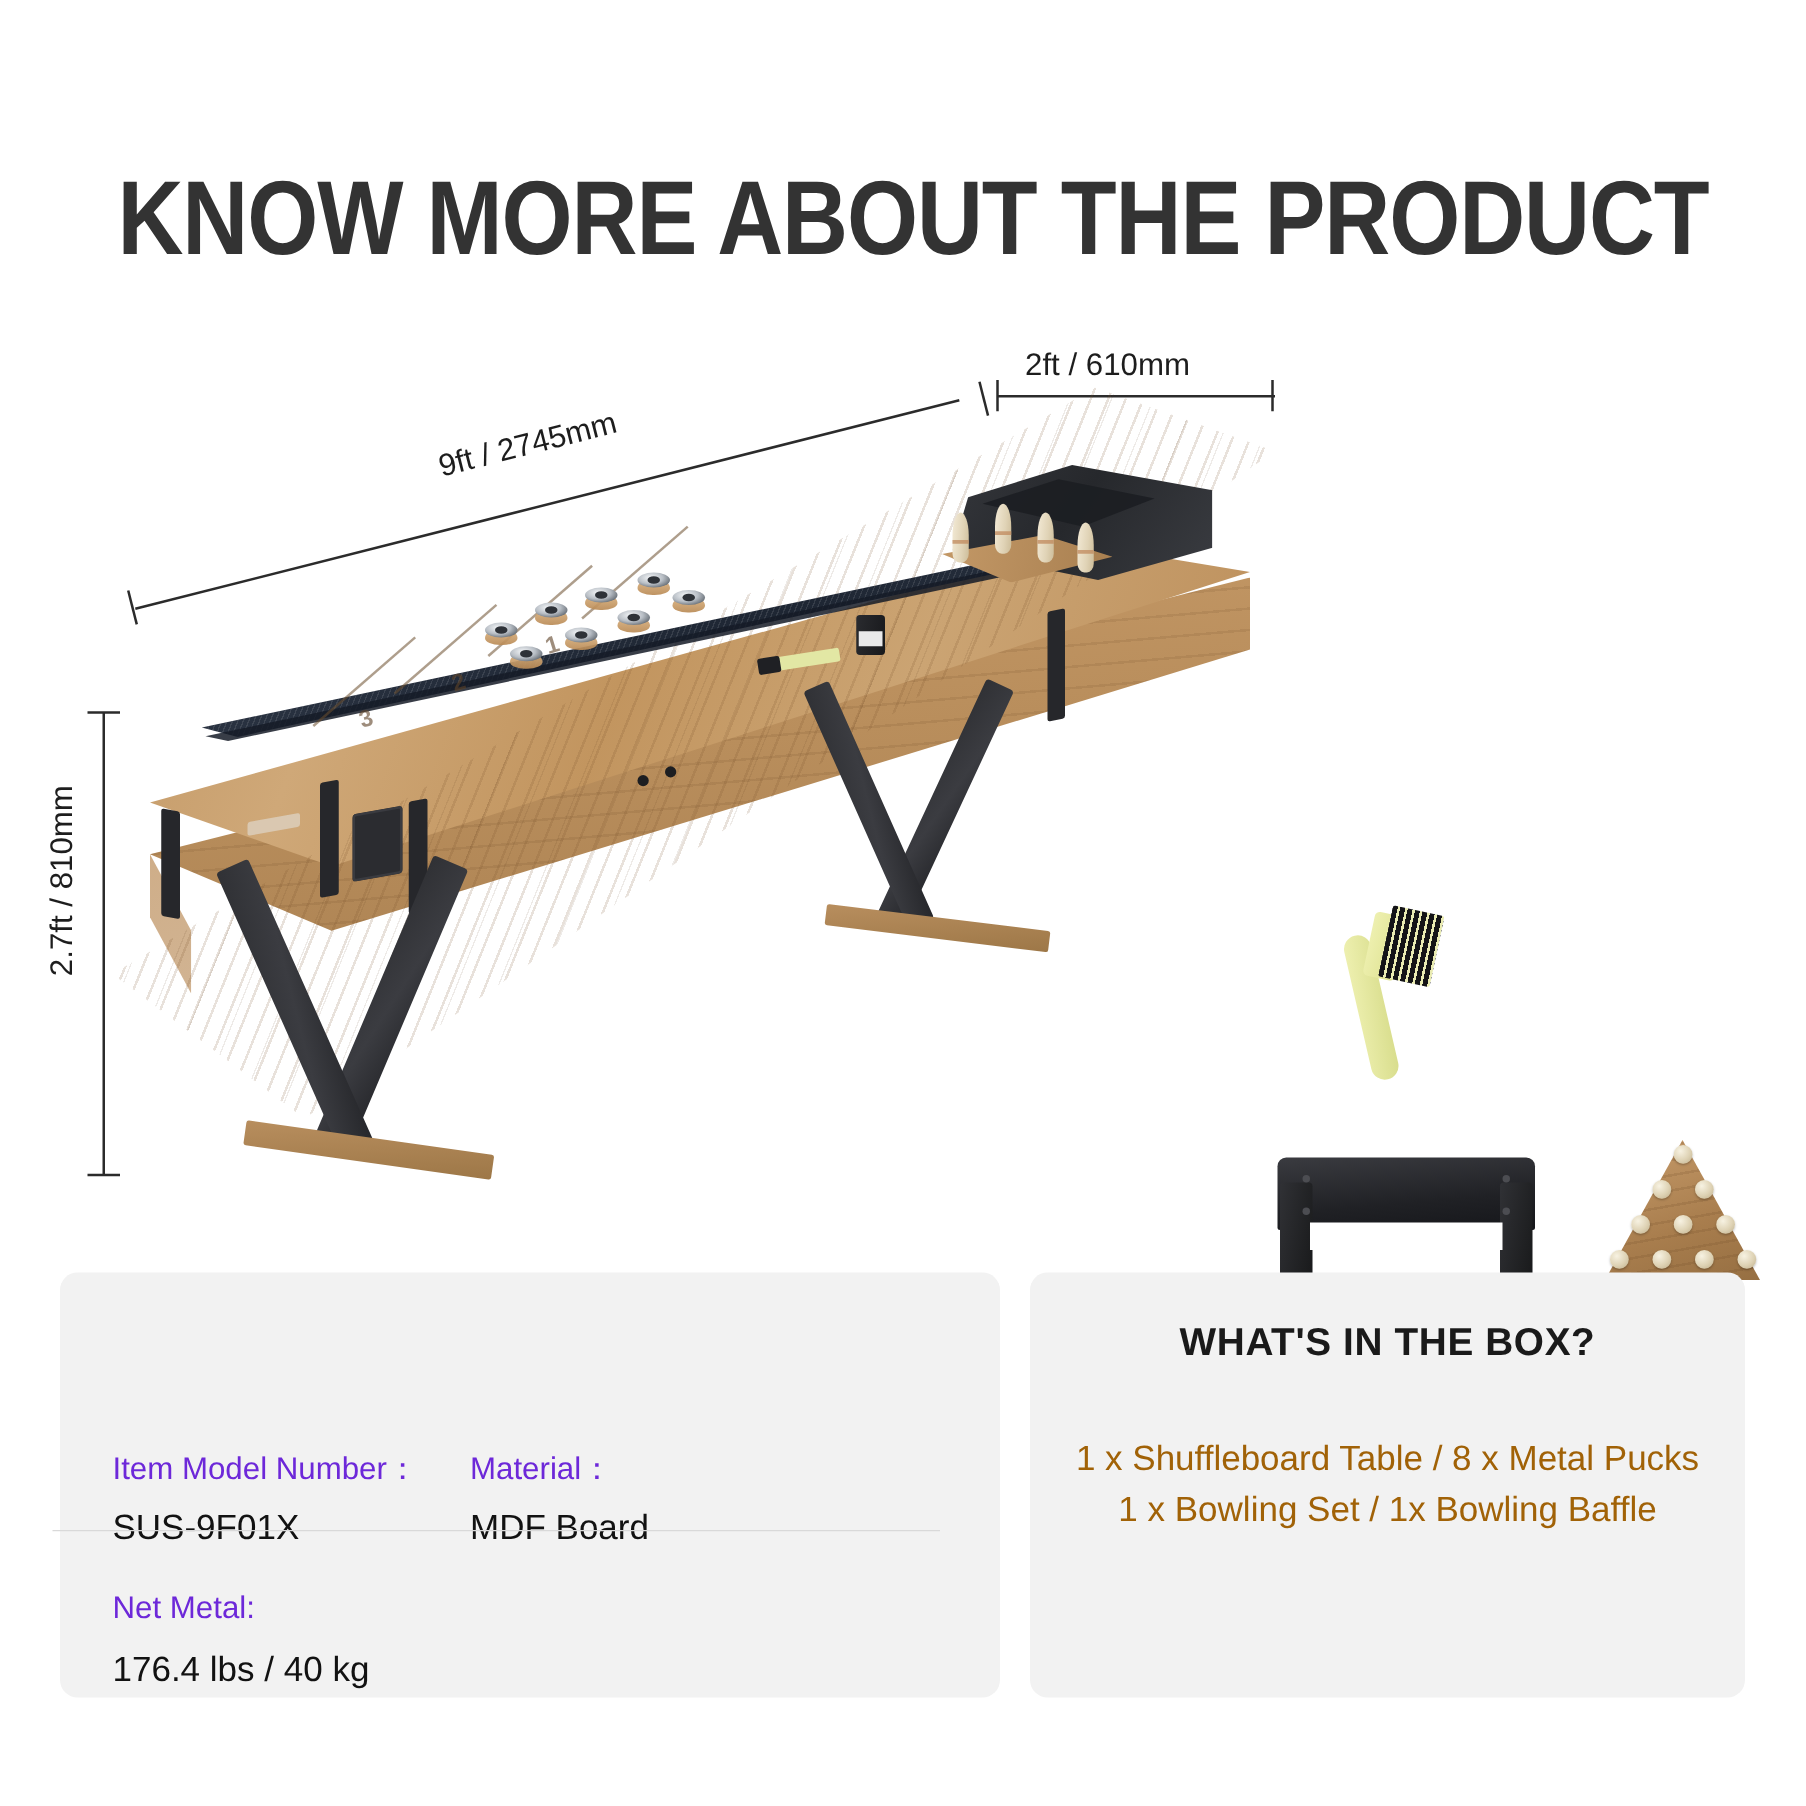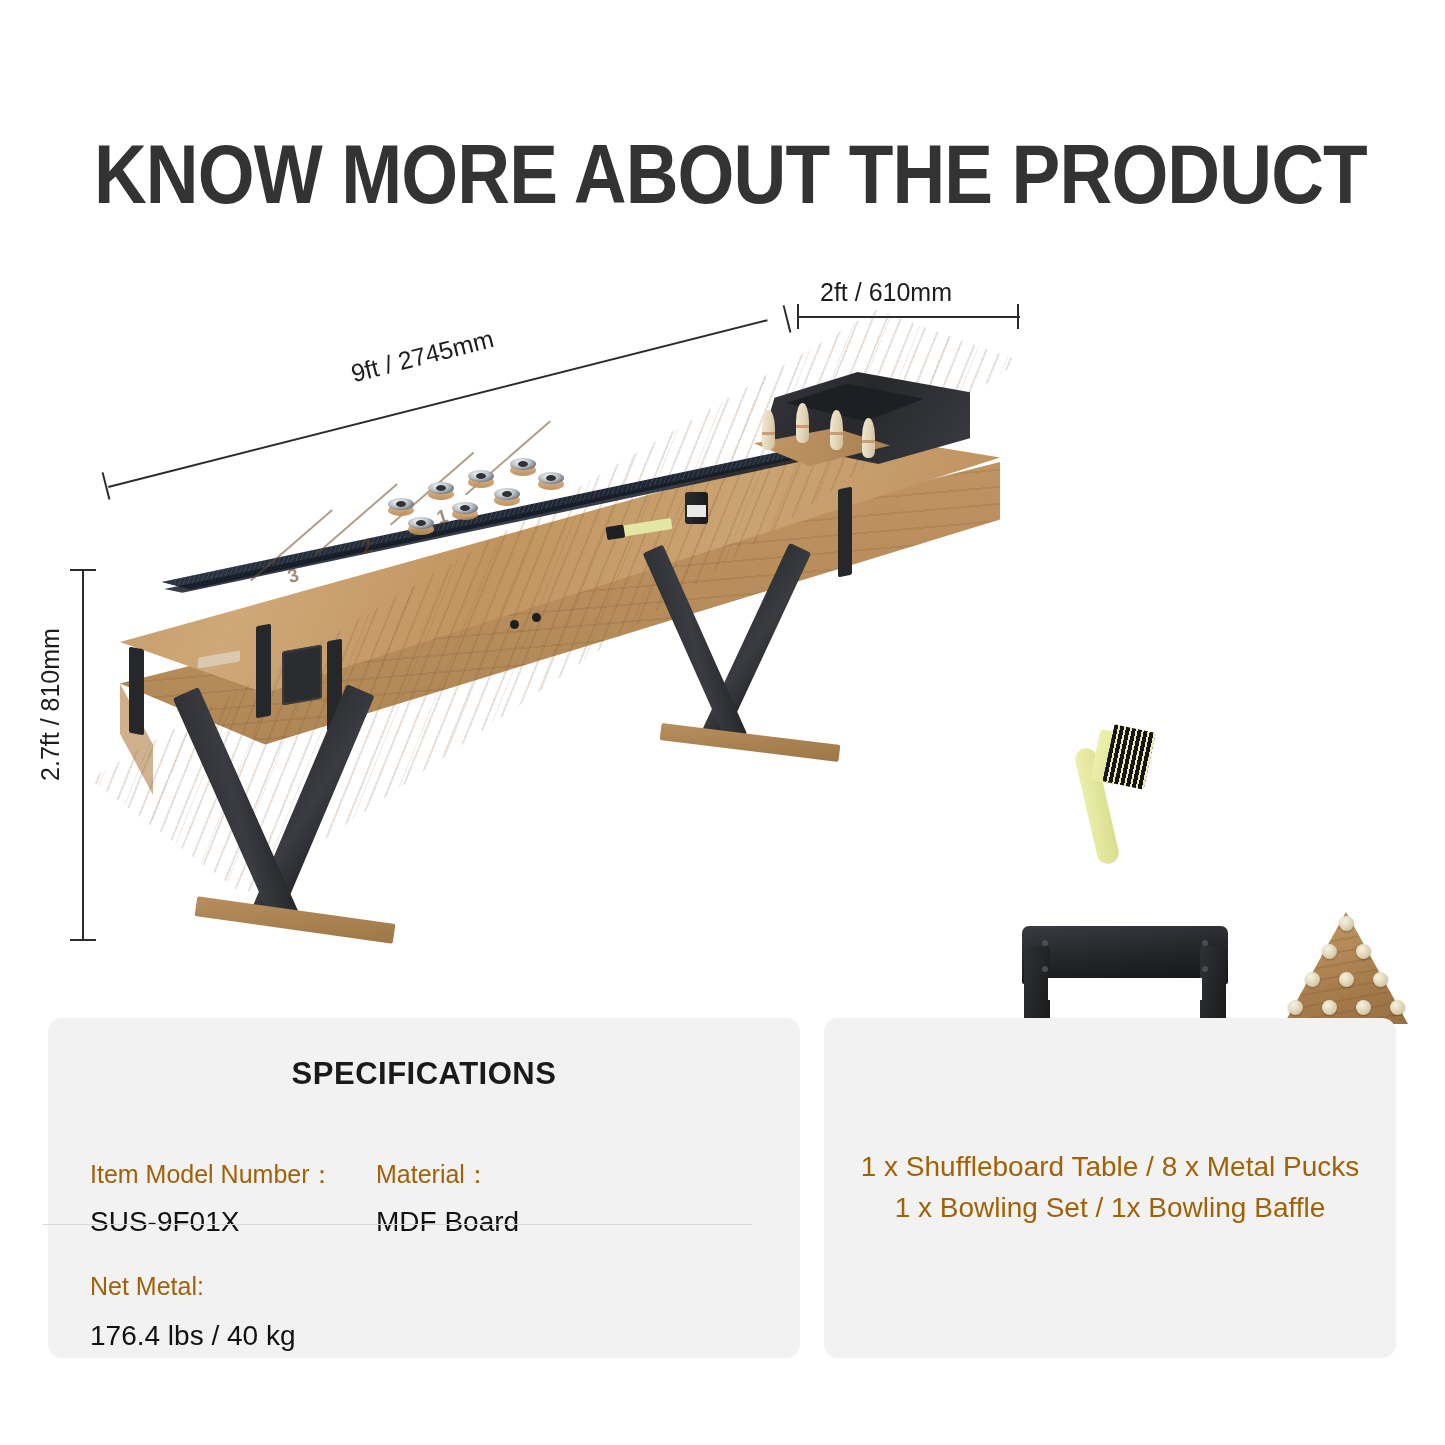--- a/index.html
+++ b/index.html
@@ -294,21 +294,21 @@
   .panel-spec{left:48px;top:1018px;width:752px;height:340px;}
   .panel-box{left:824px;top:1018px;width:572px;height:340px;}
 
   .panel-title{
     position:absolute;left:0;right:0;top:38px;text-align:center;
     font-size:31px;font-weight:bold;color:#1a1a1a;
     font-family:"Liberation Sans",sans-serif;letter-spacing:.5px;
   }
 
   .spec-label{
-    position:absolute;font-size:25px;color:#a16207;
+    position:absolute;font-size:25px;color:#6d28d9;
     font-family:"Liberation Sans",sans-serif;white-space:nowrap;
   }
   .spec-value{
     position:absolute;font-size:28px;color:#121212;
     font-family:"Liberation Sans",sans-serif;white-space:nowrap;
   }
   .spec-div{
     position:absolute;left:42px;top:1224px;width:710px;height:1px;background:#d9d9d9;
   }
 
@@ -475,30 +475,30 @@
       <div class="wax-caution">CAUTION:</div>
       <div class="wax-lines">
         <span></span>
           <span></span>
           <span></span>
       </div>
     </div>
   </div>
 
   <div class="panel panel-spec">
-    <div class="panel-title">SPECIFICATIONS</div>
     <div class="spec-label" style="left:42px;top:140px;">Item Model Number：</div>
     <div class="spec-value" style="left:42px;top:188px;">SUS-9F01X</div>
     <div class="spec-label" style="left:328px;top:140px;">Material：</div>
     <div class="spec-value" style="left:328px;top:188px;text-align:right;">MDF Board</div>
     <div class="spec-label" style="left:42px;top:254px;">Net Metal:</div>
     <div class="spec-value" style="left:42px;top:302px;">176.4 lbs / 40 kg</div>
   </div>
   <div class="spec-div"></div>
 
   <div class="panel panel-box">
+    <div class="panel-title">WHAT'S IN THE BOX?</div>
     <div class="box-lines">
       <div>1 x Shuffleboard Table / 8 x Metal Pucks</div>
       <div>1 x Bowling Set / 1x Bowling Baffle</div>
     </div>
   </div>
 
 </div>
 
 </body></html>

